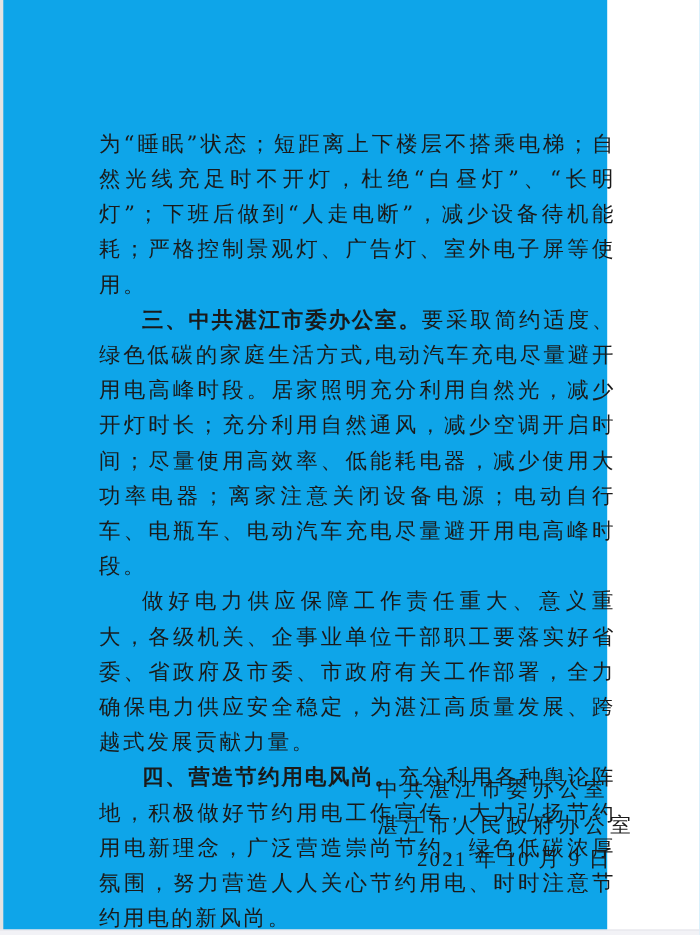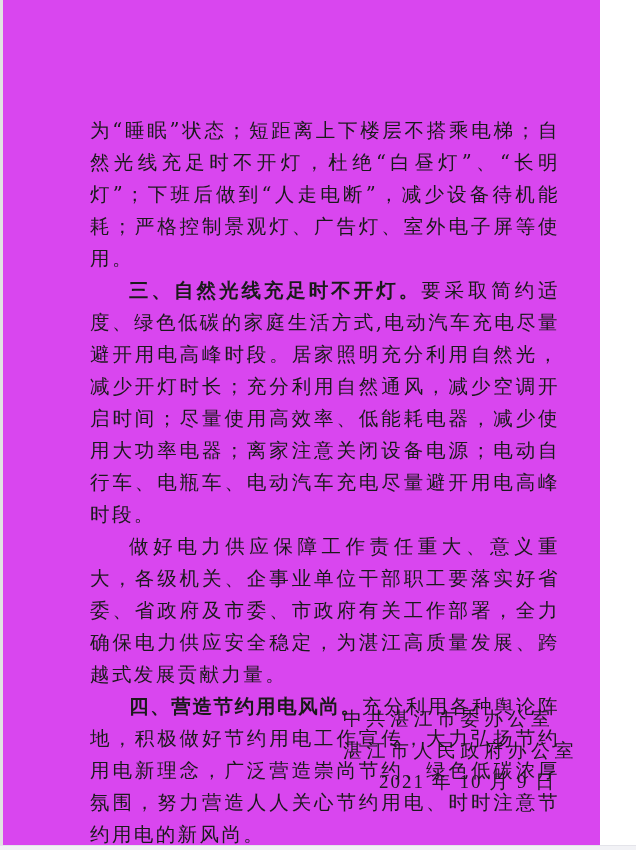--- a/index.html
+++ b/index.html
@@ -11,23 +11,23 @@
       width: 636px;
       height: 850px;
       position: relative;
       overflow: hidden;
       font-family: "DejaVu Serif", "Liberation Serif", serif;
       color: #1a1a1a;
     }
     .page {
       position: absolute;
       left: 0; top: 0;
-      width: 600px;
+      width: 552px;
       height: 846px;
-      background: #d946ef;
+      background: #0ea5e9;
       border-left: 3px solid #e2e2e2;
       box-sizing: border-box;
     }
     .page-bottom-edge {
       position: absolute;
       left: 0;
       top: 845px;
       width: 636px;
       height: 5px;
       background: #f2f2f6;
@@ -75,21 +75,21 @@
 
 <div class="page">
 
   <div class="body-text">
 
     <p class="para">
       <span>为“睡眠”状态；短距离上下楼层不搭乘电梯；自然光线充足时不开灯，杜绝“白昼灯”、“长明灯”；下班后做到“人走电断”，减少设备待机能耗；严格控制景观灯、广告灯、室外电子屏等使用。</span>
     </p>
 
     <p class="para indent">
-      <span class="heading">三、自然光线充足时不开灯。</span><span>要采取简约适度、绿色低碳的家庭生活方式,电动汽车充电尽量避开用电高峰时段。居家照明充分利用自然光，减少开灯时长；充分利用自然通风，减少空调开启时间；尽量使用高效率、低能耗电器，减少使用大功率电器；离家注意关闭设备电源；电动自行车、电瓶车、电动汽车充电尽量避开用电高峰时段。</span>
+      <span class="heading">三、中共湛江市委办公室。</span><span>要采取简约适度、绿色低碳的家庭生活方式,电动汽车充电尽量避开用电高峰时段。居家照明充分利用自然光，减少开灯时长；充分利用自然通风，减少空调开启时间；尽量使用高效率、低能耗电器，减少使用大功率电器；离家注意关闭设备电源；电动自行车、电瓶车、电动汽车充电尽量避开用电高峰时段。</span>
     </p>
 
     <p class="para indent">
       <span>做好电力供应保障工作责任重大、意义重大，各级机关、企事业单位干部职工要落实好省委、省政府及市委、市政府有关工作部署，全力确保电力供应安全稳定，为湛江高质量发展、跨越式发展贡献力量。</span>
     </p>
 
     <p class="para indent">
       <span class="heading">四、营造节约用电风尚。</span><span>充分利用各种舆论阵地，积极做好节约用电工作宣传，大力弘扬节约用电新理念，广泛营造崇尚节约、绿色低碳浓厚氛围，努力营造人人关心节约用电、时时注意节约用电的新风尚。</span>
     </p>
 

